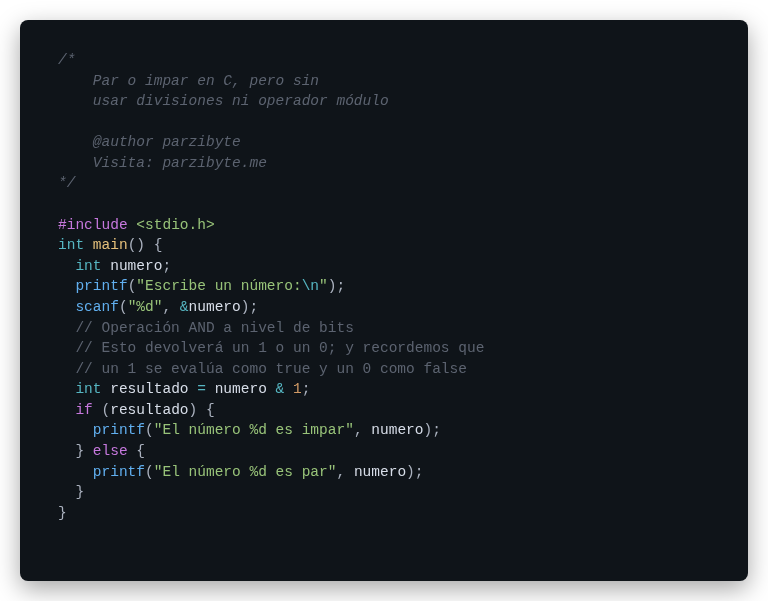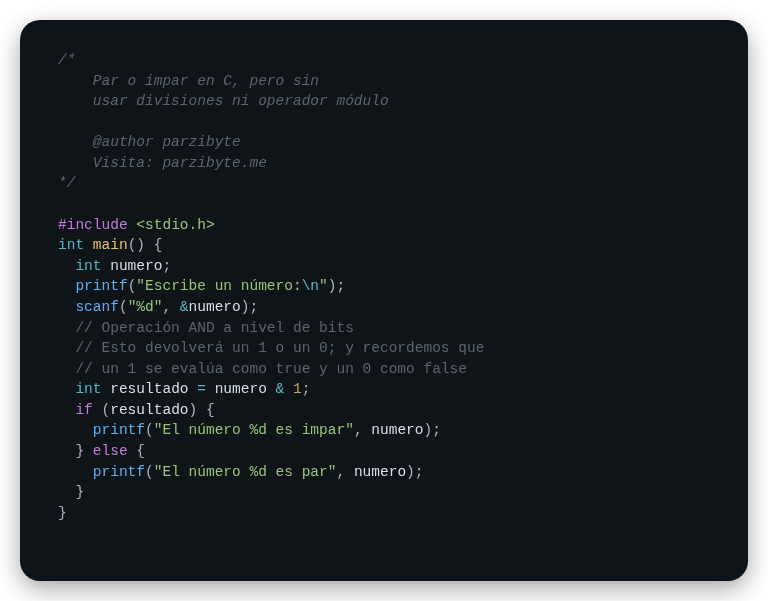--- a/index.html
+++ b/index.html
@@ -5,21 +5,21 @@
   * { margin: 0; padding: 0; box-sizing: border-box; }
   body {
     background: #ffffff;
     width: 768px;
     height: 601px;
     padding: 20px;
     font-family: "SF Mono", "Monaco", "Consolas", "Liberation Mono", monospace;
   }
   .code-panel {
     background: #0f1419;
-    border-radius: 20px;
+    border-radius: 8px;
     padding: 30px 38px;
     width: 100%;
     height: 100%;
     box-shadow: 0 8px 24px rgba(0,0,0,0.35);
     overflow: hidden;
   }
   pre {
     font-family: inherit;
     font-size: 14.5px;
     line-height: 1.42;

